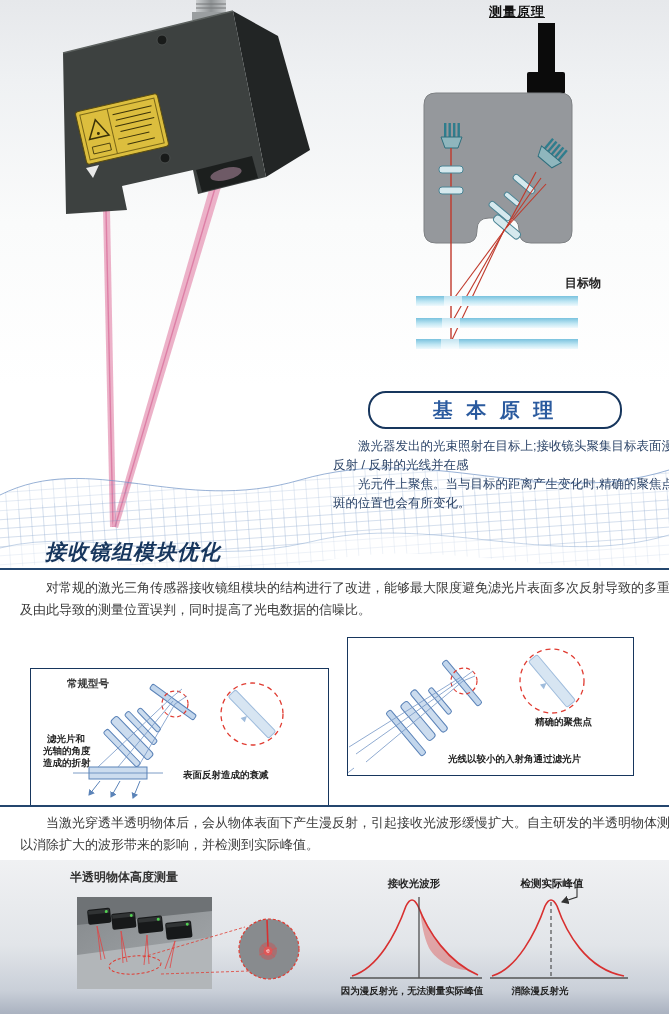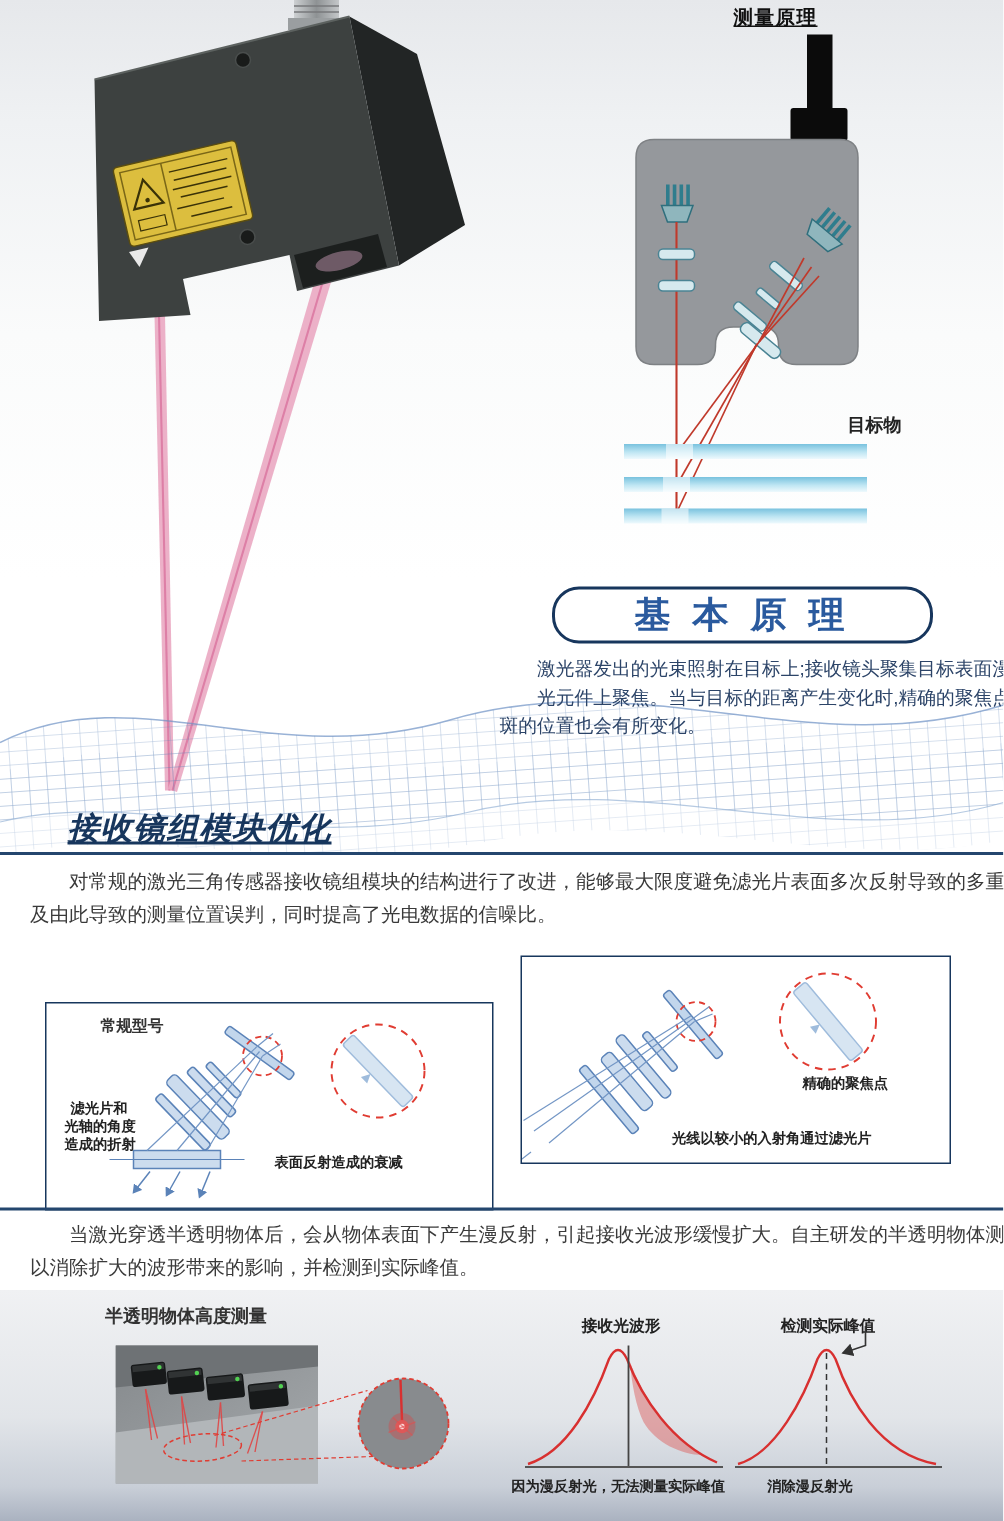--- a/index.html
+++ b/index.html
@@ -16,30 +16,30 @@
     left:489px;top:3px;
     font-size:13px;font-weight:bold;color:#111;
     text-decoration:underline;
     letter-spacing:1px;
   }
   .target-label{left:541px;top:275px;font-size:12px;color:#222;font-weight:bold;margin-left:24px;}
   .pill{
     left:368px;top:391px;width:250px;height:34px;
     border:2px solid #17365d;border-radius:18px;background:#fff;
     display:flex;align-items:center;justify-content:center;
-    color:#2a5a9e;font-size:24px;font-weight:bold;letter-spacing:4px;
+    color:#2a5a9e;font-size:20px;font-weight:bold;letter-spacing:4px;
   }
   .basic-para{left:333px;top:437px;width:336px;font-size:12.5px;line-height:19px;color:#2c4468;}
   .basic-para .ln{white-space:nowrap;}
   .basic-para .ind{padding-left:25px;}
   .sec-head{
     font-size:21px;font-weight:bold;font-style:italic;color:#17365d;
     letter-spacing:1px;white-space:nowrap;
   }
-  .sec-head1{left:45px;top:538px;text-decoration:underline;}
+  .sec-head1{left:45px;top:538px;}
   .sec-head2{left:45px;top:775px;}
   .hr{left:0;width:669px;height:2px;background:#24466e;}
   .hr1{top:568px;}
   .hr2{top:805px;}
   .body-para{font-size:13px;line-height:22px;color:#3a3a3a;}
   .body-para .ln{white-space:nowrap;}
   .body-para .ind{padding-left:26px;}
   .para1{left:20px;top:577px;width:645px;}
   .para2{left:20px;top:812px;width:645px;}
   .diagram-box{border:1.5px solid #17365d;background:#fff;}
@@ -190,20 +190,21 @@
     <path d="M0,95 C120,55 240,115 370,80 C490,50 580,105 669,75 L669,140 C560,163 440,115 320,142 C200,163 95,130 0,150 Z" fill="url(#gridp)" opacity="0.35"></path>
     <path d="M0,75 C90,30 180,95 300,60 C430,22 540,90 669,50" fill="none" stroke="#6d92c4" stroke-width="1" opacity="0.7"></path>
     <path d="M0,128 C90,105 190,150 310,122 C430,92 550,150 669,115" fill="none" stroke="#86a6cf" stroke-width="0.8" opacity="0.6"></path>
   </svg>
 
   <div class="abs pill">
     <span>基 本 原 理</span>
   </div>
   <div class="abs basic-para">
     <div class="ln ind">激光器发出的光束照射在目标上;接收镜头聚集目标表面漫</div>
+    <div class="ln">反射 / 反射的光线并在感</div>
     <div class="ln ind">光元件上聚焦。当与目标的距离产生变化时,精确的聚焦点</div>
     <div class="ln">斑的位置也会有所变化。</div>
   </div>
 
   <div class="abs sec-head sec-head1">接收镜组模块优化</div>
   <div class="abs hr hr1"></div>
   <div class="abs body-para para1">
     <div class="ln ind">对常规的激光三角传感器接收镜组模块的结构进行了改进，能够最大限度避免滤光片表面多次反射导致的多重光斑以</div>
     <div class="ln">及由此导致的测量位置误判，同时提高了光电数据的信噪比。</div>
   </div>

